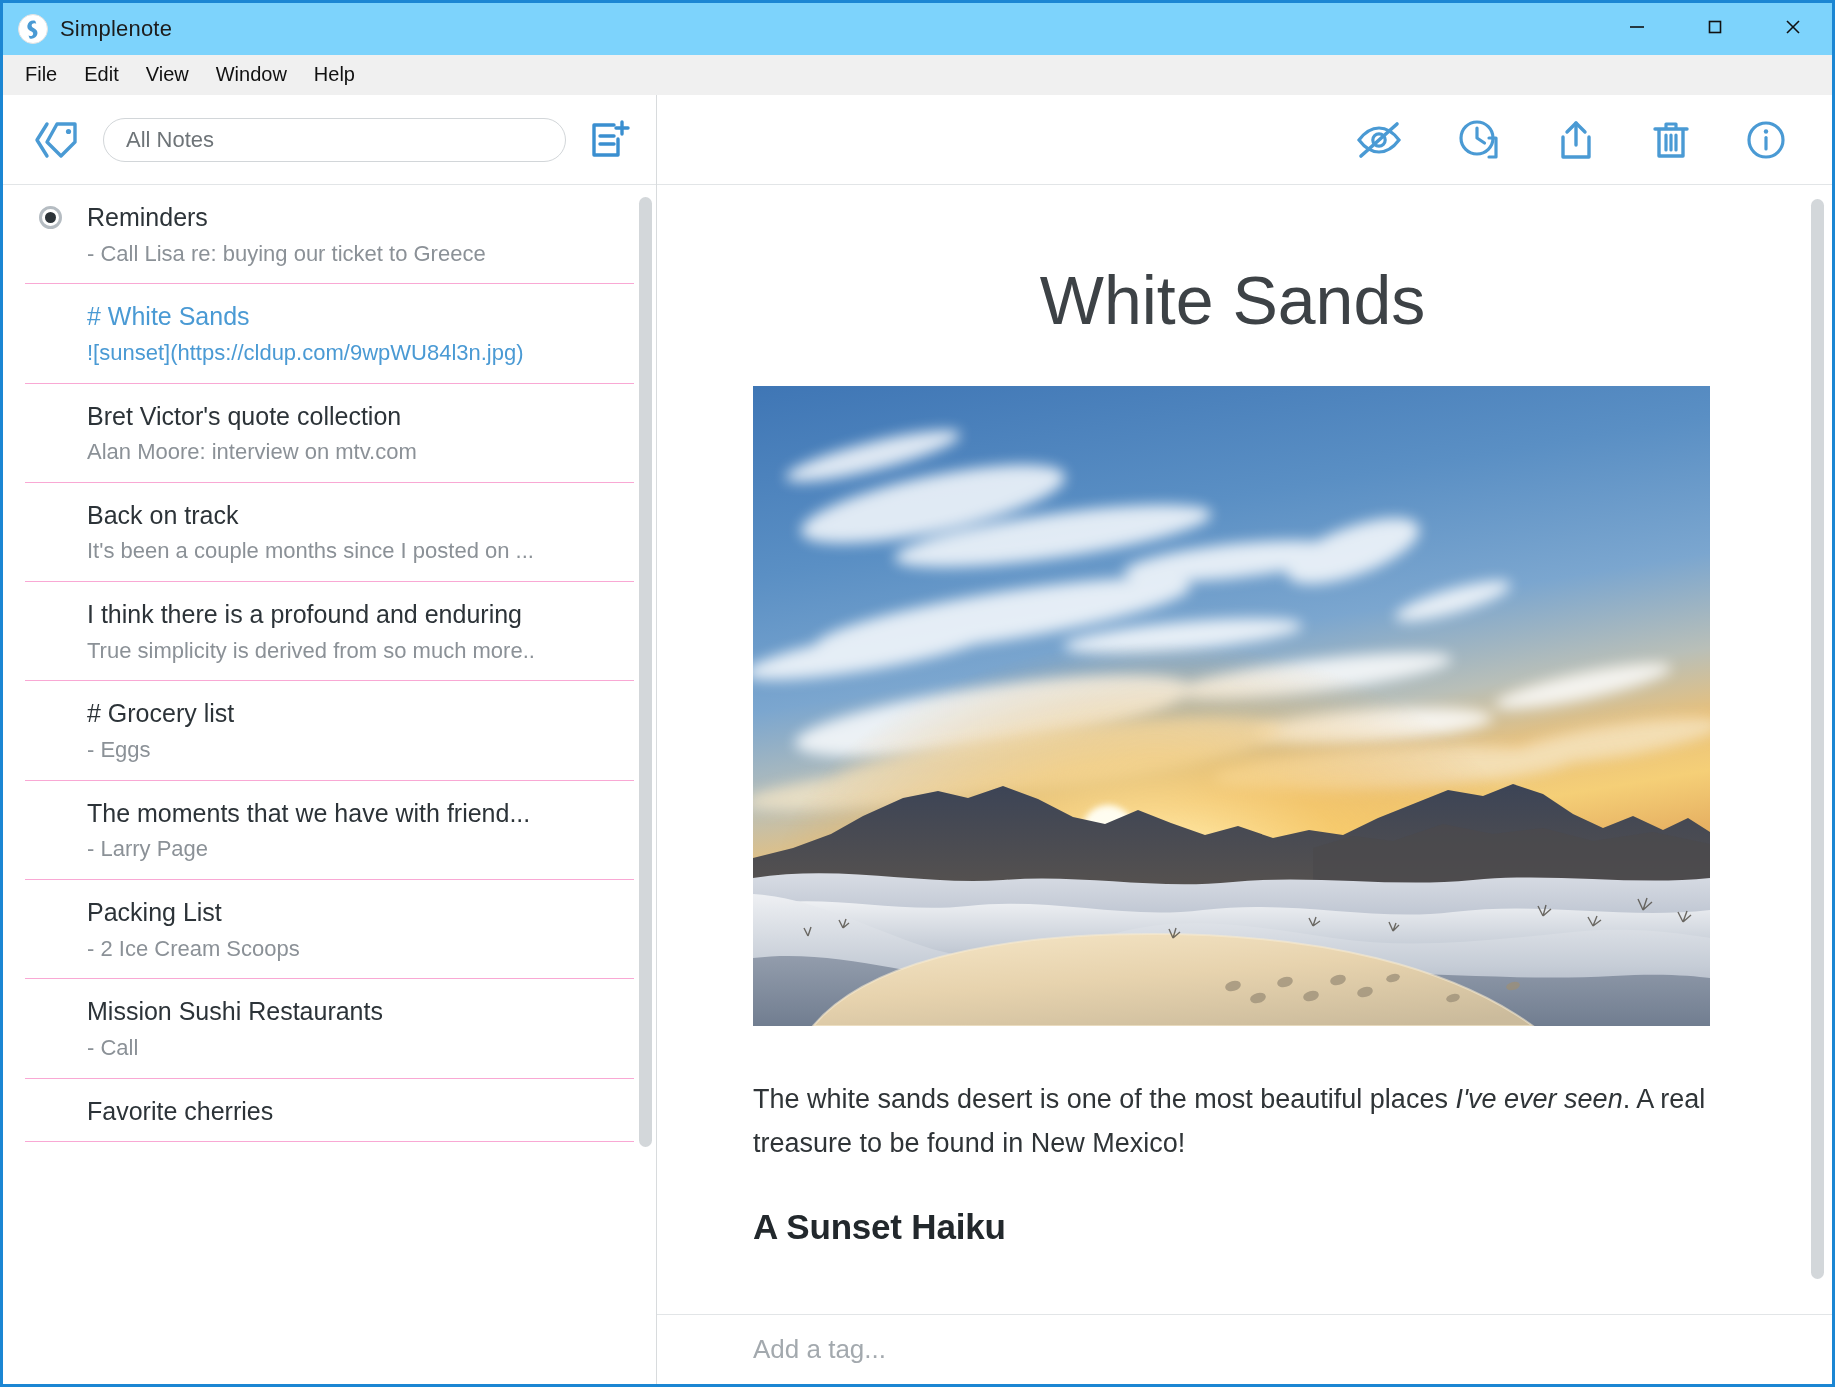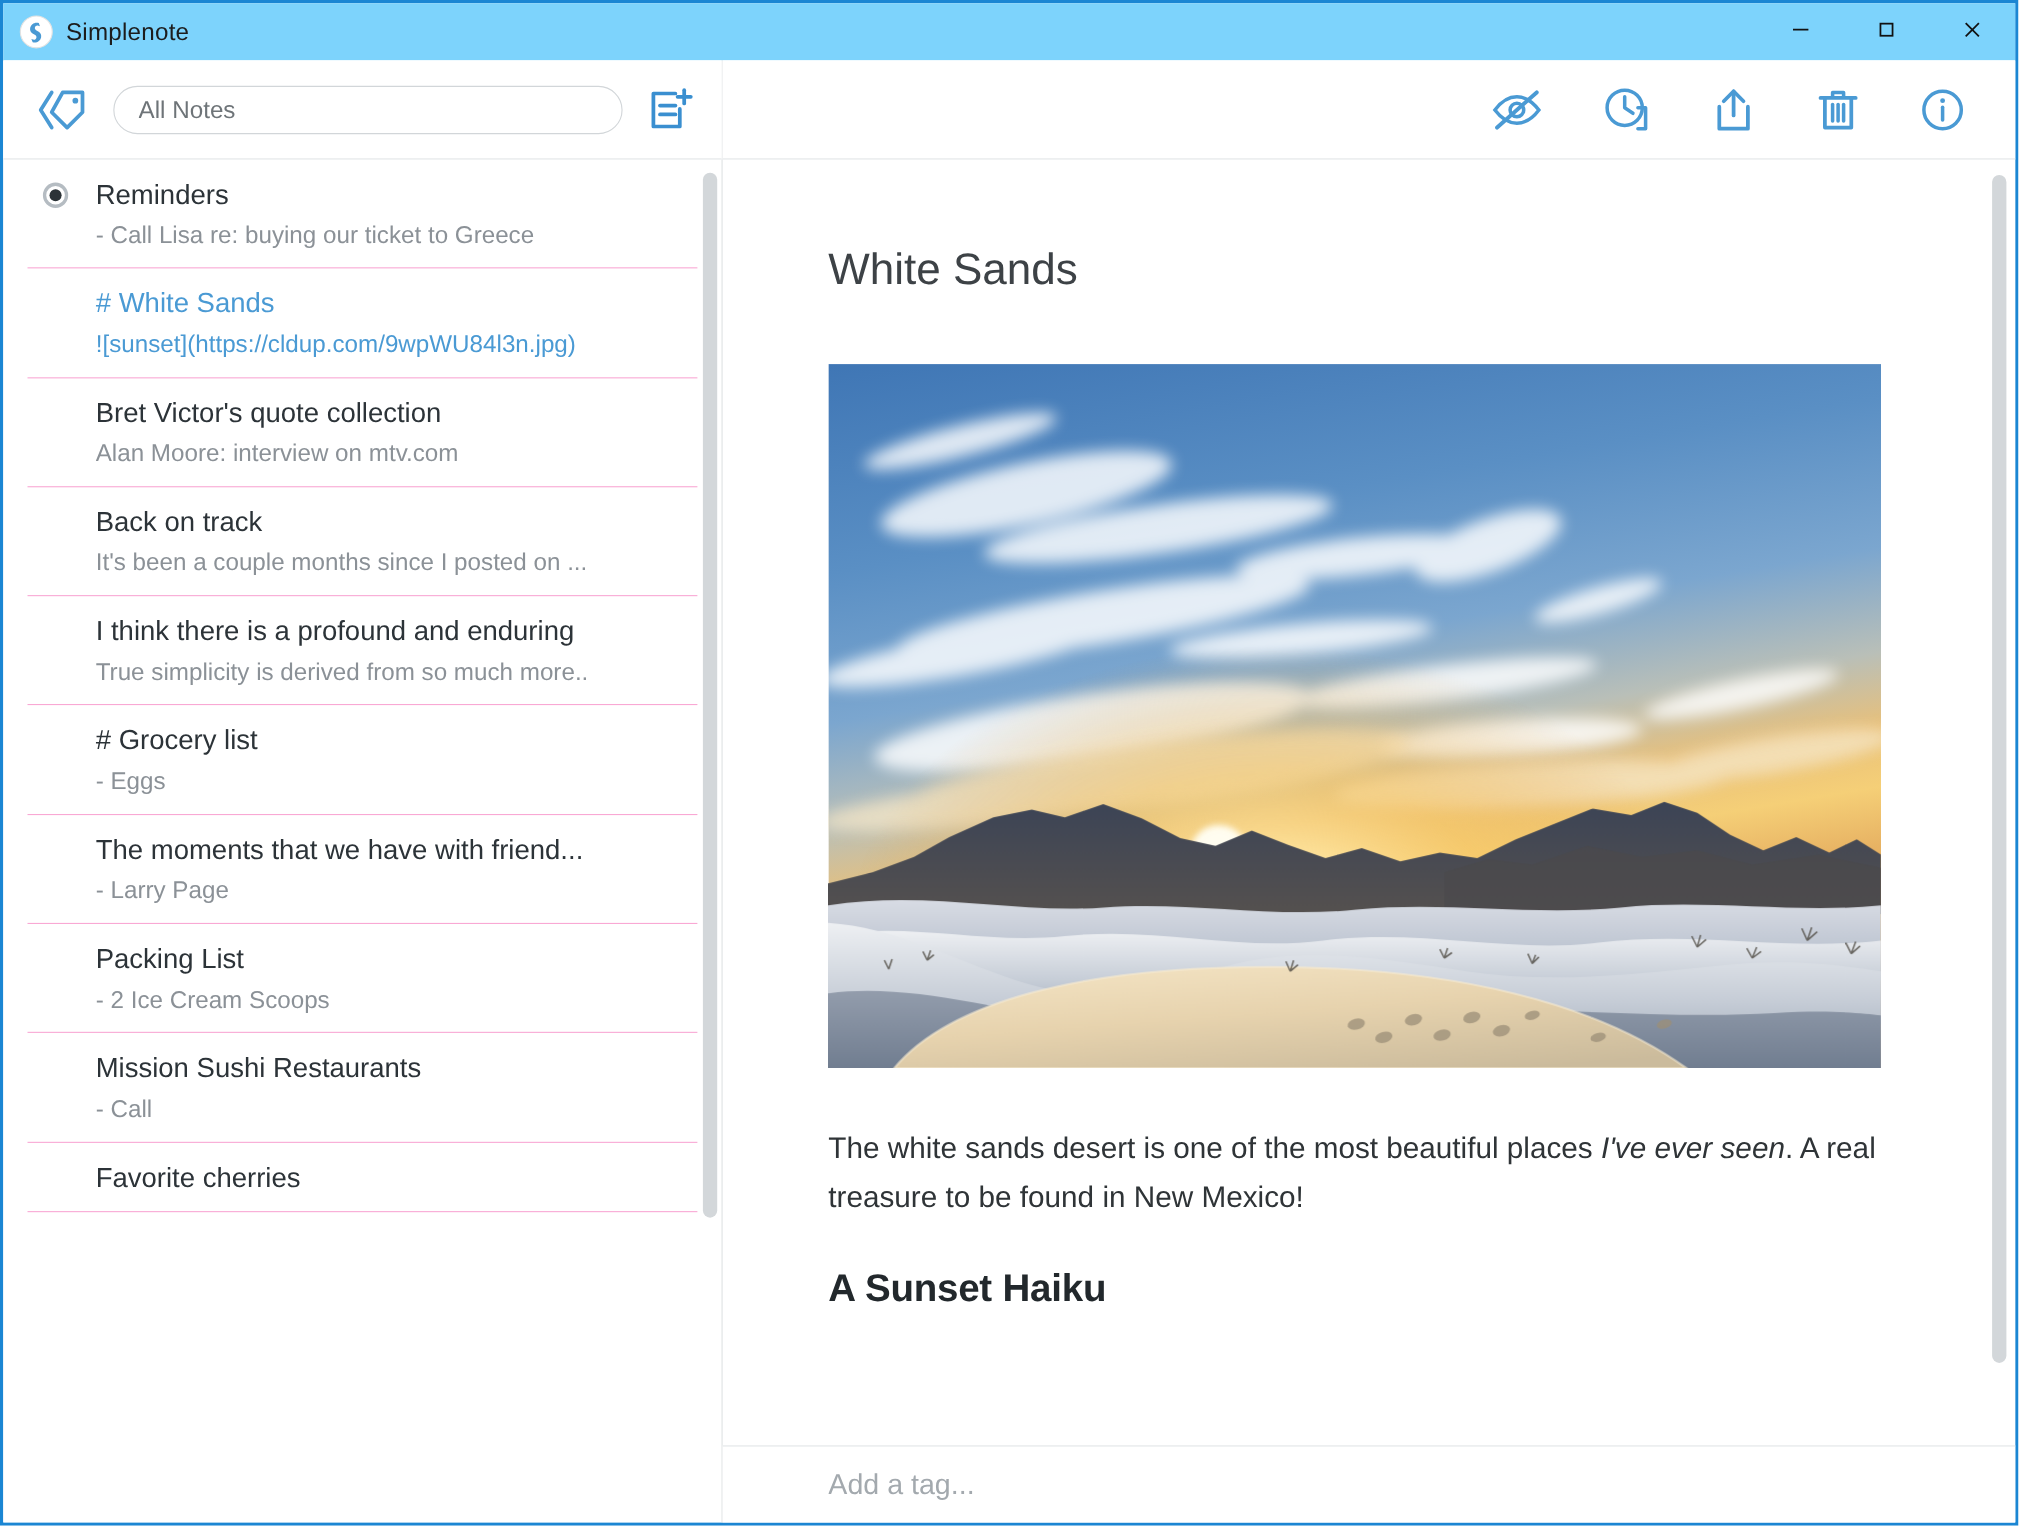--- a/index.html
+++ b/index.html
@@ -153,22 +153,22 @@
   }
   .right-toolbar .icon-btn { margin-left: 52px; }
 
   
   .editor {
     flex: 1 1 auto; overflow: hidden;
     padding: 78px 120px 0 96px; min-height: 0;
     position: relative;
   }
   .note-h1 {
-    font-size: 40px; font-weight: 300; color: #3d4246;
-    letter-spacing: 0px; line-height: 1.1; margin-bottom: 64px;
+    font-size: 68px; font-weight: 300; color: #3d4246;
+    letter-spacing: 0px; line-height: 1.1; margin-bottom: 48px; text-align: center;
   }
   .note-photo {
     width: 957px; height: 640px;
     position: relative; overflow: hidden;
     margin-bottom: 52px;
   }
   .note-body {
     font-size: 27px; color: #2f3437; line-height: 1.62;
     max-width: 960px;
   }
@@ -224,20 +224,27 @@
         <span>
           <svg width="22" height="22" viewBox="0 0 22 22">
               <line x1="5" y1="5" x2="17" y2="17" stroke="#111" stroke-width="1.6"></line>
               <line x1="17" y1="5" x2="5" y2="17" stroke="#111" stroke-width="1.6"></line>
             </svg>
         </span>
       </div>
     </div>
   </div>
 
+  <div class="menubar">
+    <div class="menu-item">File</div>
+    <div class="menu-item">Edit</div>
+    <div class="menu-item">View</div>
+    <div class="menu-item">Window</div>
+    <div class="menu-item">Help</div>
+  </div>
 
   <div class="body-area">
 
     <div class="left-pane">
 
       <div class="left-toolbar">
         <div class="icon-btn">
           <svg width="48" height="40" viewBox="0 0 48 40">
             <path d="M24 4 L42 4 L42 22 L28 36 L14 22 Z" fill="none" stroke="#4a9ad4" stroke-width="3.4" stroke-linejoin="round"></path>
             <circle cx="35.5" cy="11.5" r="2.6" fill="#4a9ad4"></circle>

